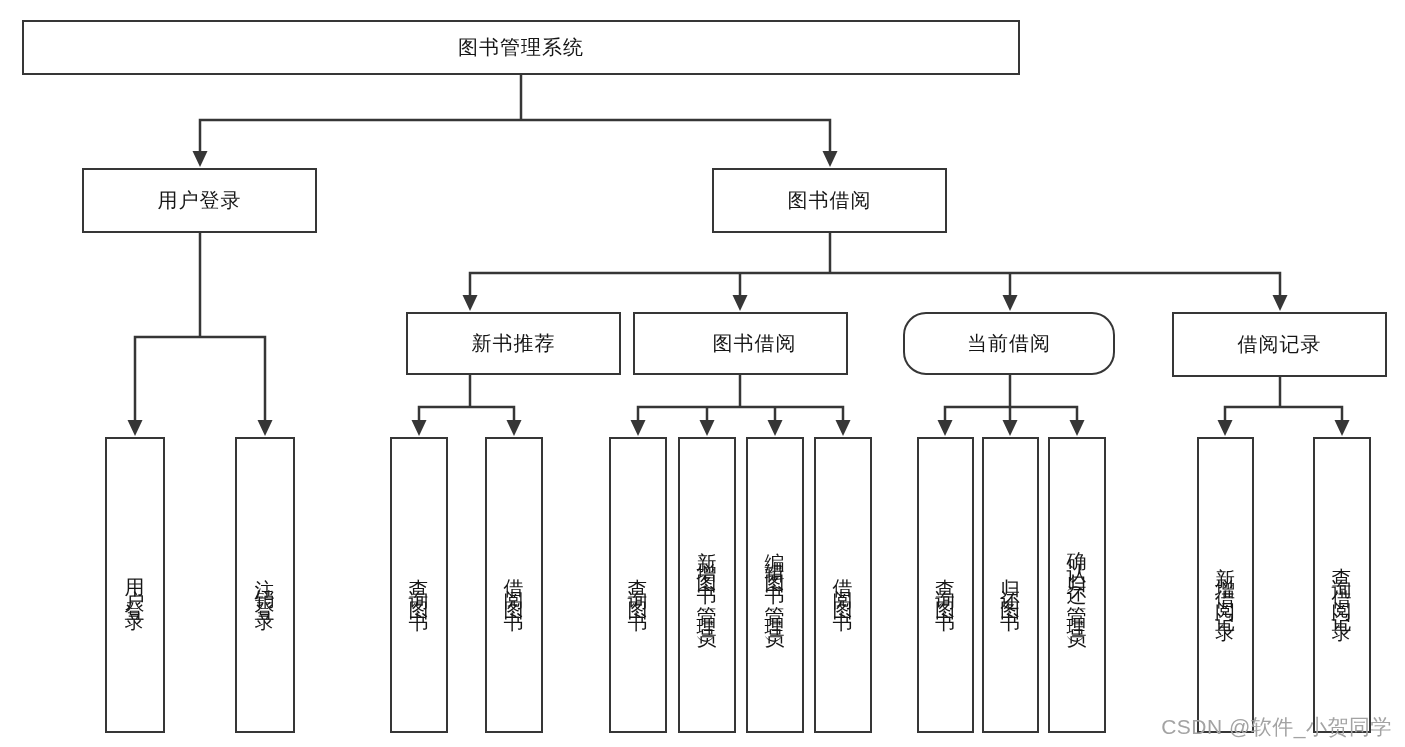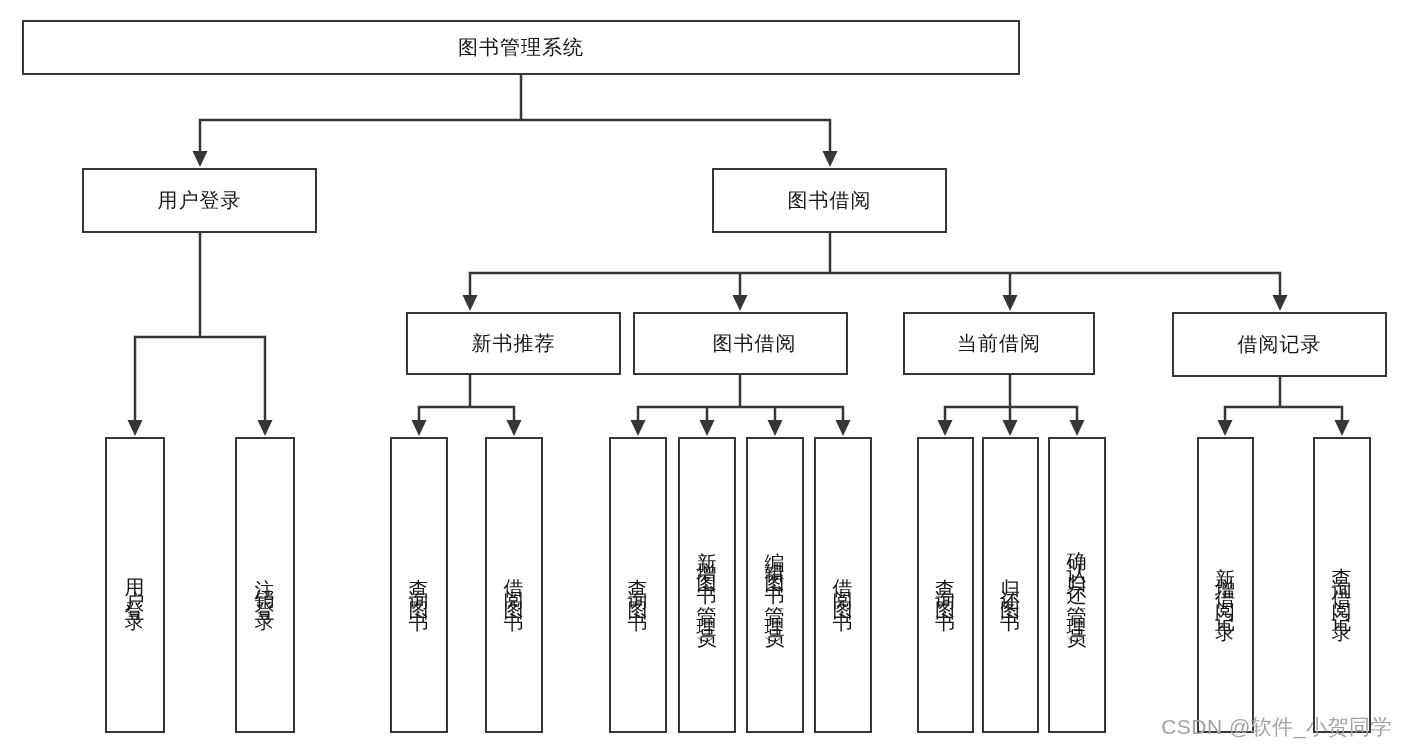--- a/index.html
+++ b/index.html
@@ -125,21 +125,21 @@
   <div class="node" style="left:712px; top:168px; width:235px; height:65px;">
     <span class="hlabel">图书借阅</span>
   </div>
 
   <div class="node" style="left:362px; top:312px; width:215px; height:63px;margin-left:44px;">
     <span class="hlabel">新书推荐</span>
   </div>
   <div class="node" style="left:633px; top:312px; width:215px; height:63px;padding-left:28px;">
     <span class="hlabel">图书借阅</span>
   </div>
-  <div class="node" style="left:903px; top:312px; width:192px; height:63px;">
+  <div class="node" style="left:903px; top:312px; width:212px; height:63px;border-radius:23px;">
     <span class="hlabel">当前借阅</span>
   </div>
   <div class="node" style="left:1172px; top:312px; width:215px; height:65px;">
     <span class="hlabel">借阅记录</span>
   </div>
 
   <div class="node leaf" style="left:105px; top:437px; width:60px; height:296px;">
     <span class="vlabel">用户登录</span>
   </div>
   <div class="node leaf" style="left:235px; top:437px; width:60px; height:296px;">

